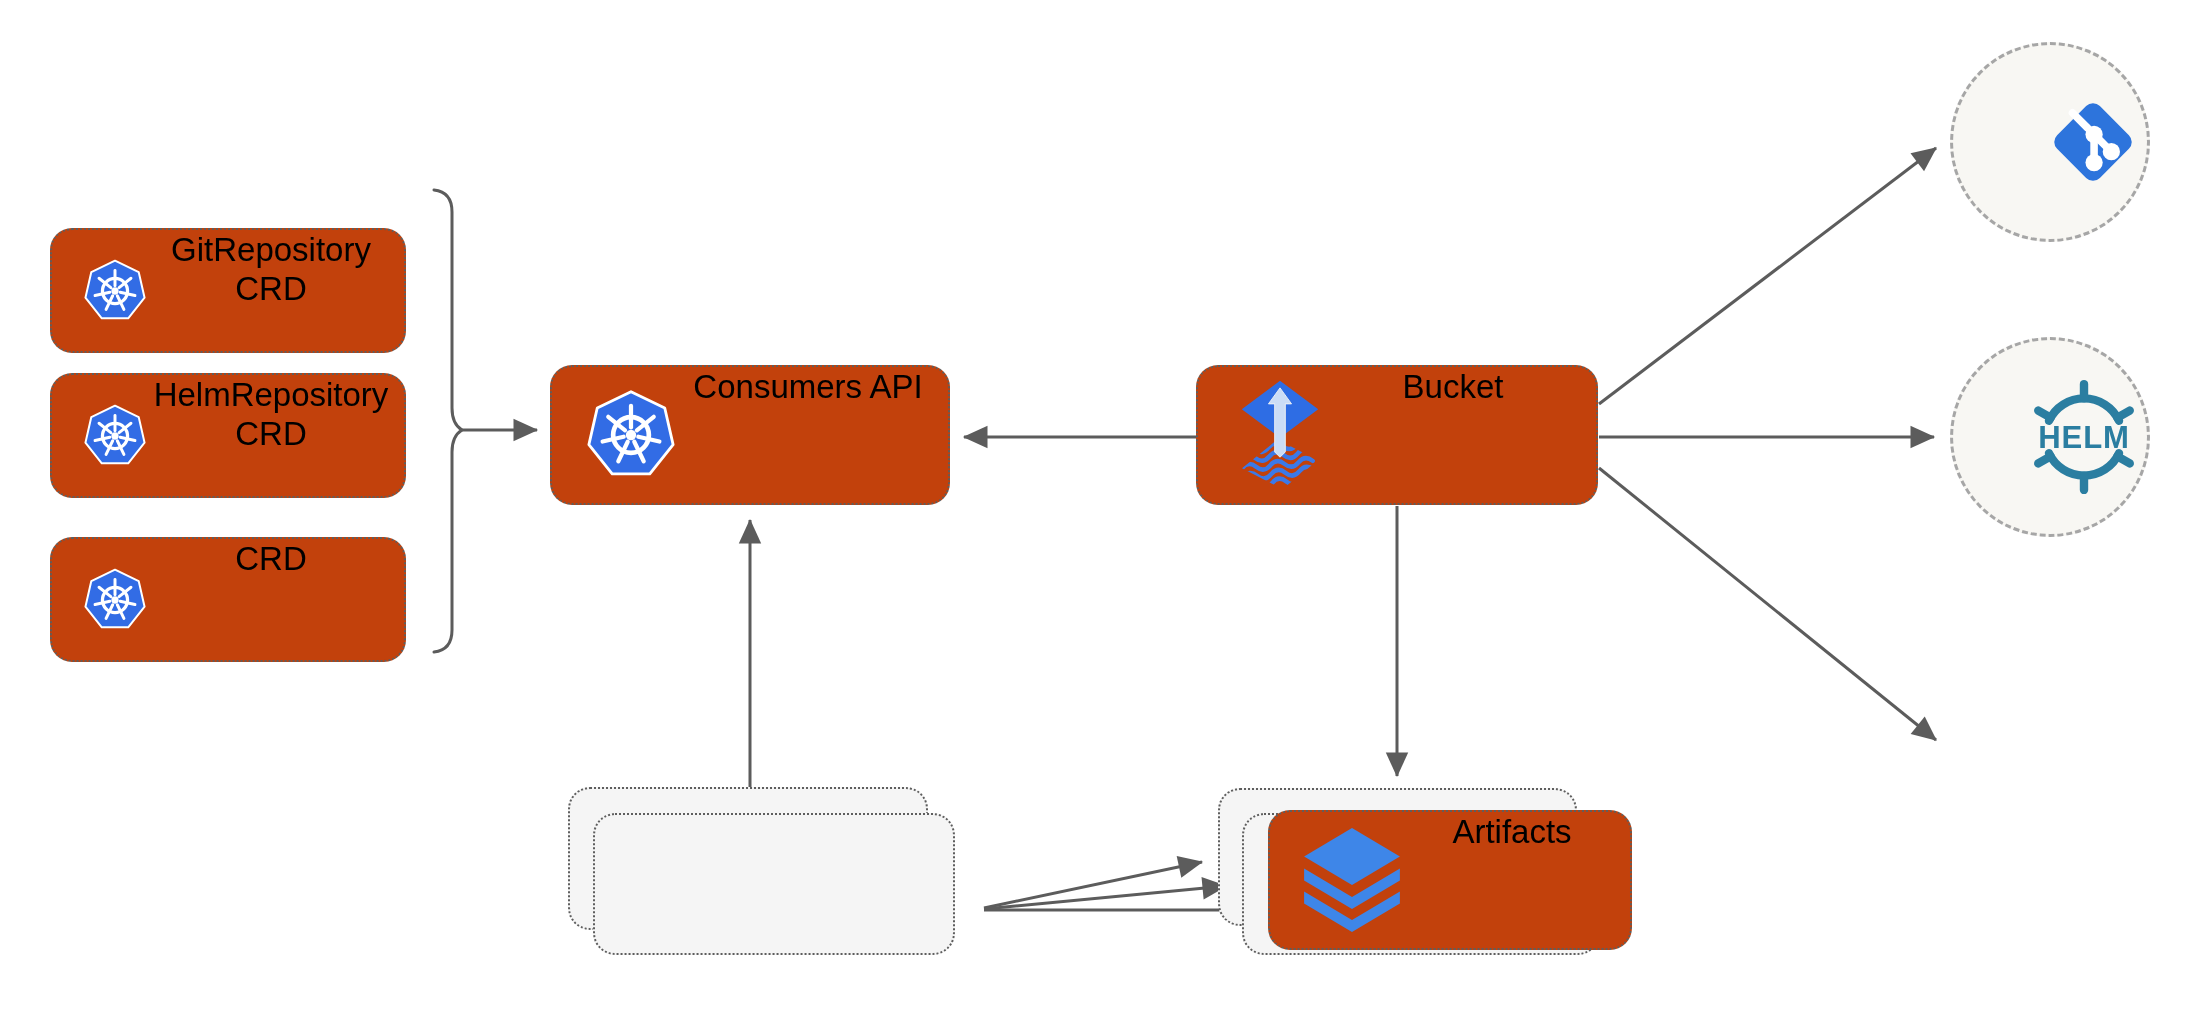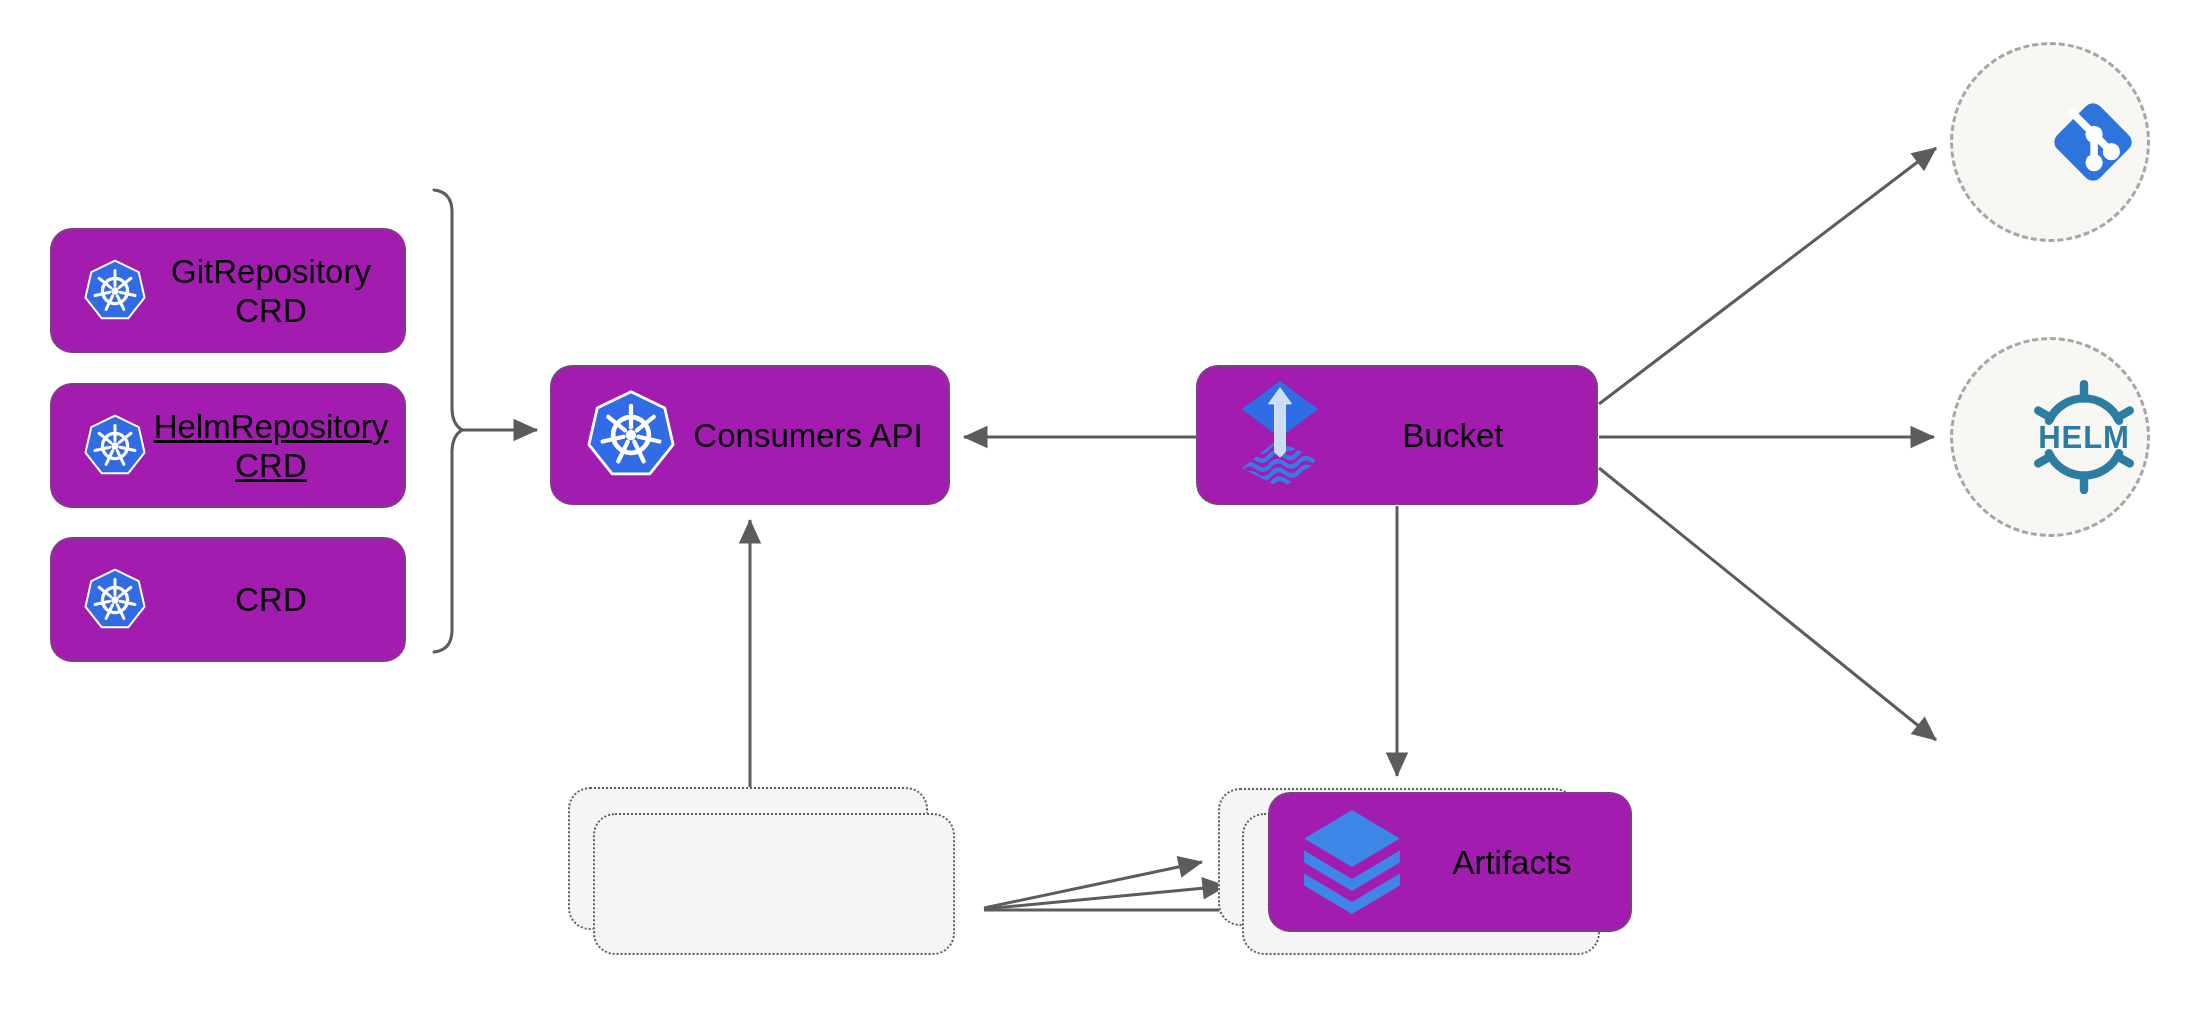--- a/index.html
+++ b/index.html
@@ -3,41 +3,41 @@
 <meta charset="utf-8">
 <style>
   html,body{margin:0;padding:0;background:#ffffff;}
   .canvas{
     position:relative;width:2196px;height:1030px;background:#ffffff;
     font-family:"Liberation Sans",sans-serif;color:#000;overflow:hidden;
   }
   svg.edges{position:absolute;left:0;top:0;z-index:0;}
   .box{
     position:absolute;z-index:1;box-sizing:border-box;
-    background:#a21caf;border:2.5px dotted #5E5E5E;border-radius:22px;
-    display:flex;align-items:center;padding-left:30px;
+    background:#c2410c;border:2.5px dotted #5E5E5E;border-radius:22px;
+    display:flex;padding-left:30px;
   }
   .box .lbl{flex:1;text-align:center;font-size:33px;line-height:39px;color:#000;padding-right:10px;}
   .icon-wrap{flex:0 0 auto;display:flex;align-items:center;justify-content:center;}
   .stack-card{
     position:absolute;z-index:1;box-sizing:border-box;
     background:#F5F5F5;border:2.5px dotted #5E5E5E;border-radius:22px;
   }
   
   .n-gitcrd   {left:50px;  top:228px; width:356px; height:125px;}
-  .n-helmcrd  {left:50px;  top:383px; width:356px; height:125px;text-decoration:underline;}
+  .n-helmcrd  {left:50px;  top:373px; width:356px; height:125px;}
   .n-bucketcrd{left:50px;  top:537px; width:356px; height:125px;}
   .n-k8sapi   {left:550px; top:365px; width:400px; height:140px;padding-left:32px;}
   .n-source   {left:1196px;top:365px; width:402px; height:140px;padding-left:42px;}
   .n-cons-b1  {left:568px; top:787px; width:360px; height:143px;z-index:1;}
   .n-cons-b2  {left:593px; top:813px; width:362px; height:142px;z-index:2;}
   .n-cons     {left:620px; top:840px; width:363px; height:140px;z-index:3;padding-left:32px;}
   .n-art-b1   {left:1218px;top:788px; width:359px; height:138px;z-index:1;}
   .n-art-b2   {left:1242px;top:813px; width:358px; height:142px;z-index:2;}
-  .n-art      {left:1268px;top:792px; width:364px; height:140px;z-index:3;padding-left:30px;}
+  .n-art      {left:1268px;top:810px; width:364px; height:140px;z-index:3;padding-left:30px;}
   .circle{
     position:absolute;z-index:1;box-sizing:border-box;width:200px;height:200px;
     border-radius:50%;background:#F8F7F3;border:3.5px dashed #A6A6A6;
     display:flex;align-items:center;justify-content:flex-end;
   }
   .n-git {left:1950px;top:42px;}
   .n-helm{left:1950px;top:337px;}
   .n-s3  {left:1950px;top:647px;}
 </style>
 </head>

